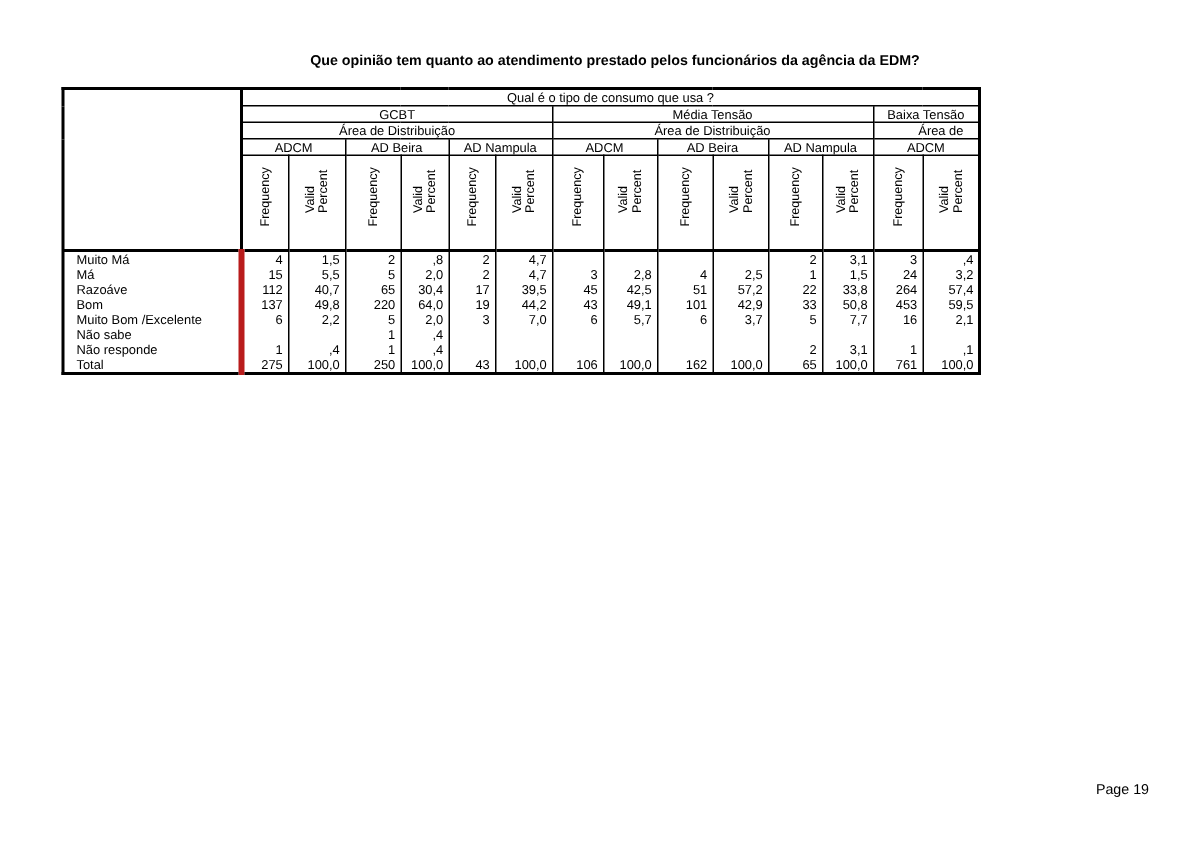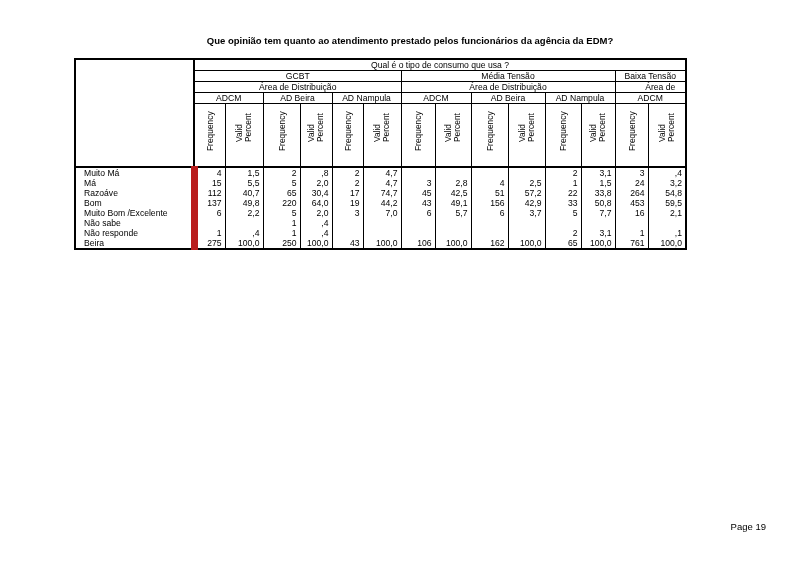--- a/index.html
+++ b/index.html
@@ -1,28 +1,28 @@
 <!DOCTYPE html>
 <html><head>
 <meta charset="utf-8">
 <style>
   html, body { margin:0; padding:0; }
   body { width:800px; height:565px; background:#ffffff; position:relative; overflow:hidden;
          font-family:"Liberation Sans", sans-serif; color:#000; }
   .title { position:absolute; left:0; top:35px; width:800px; text-align:center;
            font-size:9.5px; font-weight:bold; left:10px; }
   table.xt { position:absolute; left:41px; top:58px; border-collapse:collapse;
-             font-size:8.6px; border:2px solid #000; table-layout:fixed;margin-left:33px; }
+             font-size:8.6px; border:2px solid #000; table-layout:fixed; }
   table.xt td { padding:0 2px; height:10px; line-height:10px; white-space:nowrap; overflow:hidden; }
   .hc { text-align:center; border:1px solid #000; }
   .rot { height:62px !important; border:1px solid #000; position:relative; padding:0 !important; }
   .rot span { position:absolute; left:50%; bottom:6px; transform-origin:0 0;
               transform:rotate(-90deg) translate(0,-50%); white-space:pre; text-align:left;
               line-height:9px; font-size:8.4px; display:block; }
-  .lbl { padding-left:8px !important; border-right:7px solid #b91c1c; }
+  .lbl { padding-left:8px !important; border-right:4px solid #b91c1c; }
   .num { text-align:right; border-left:1px solid #000; padding-right:3px !important; }
   .corner { border-right:2px solid #000; border-bottom:2px solid #000; }
   tr.hlast td.rot { border-bottom:2px solid #000; }
   .page { position:absolute; right:34px; top:521px; font-size:9.5px; }
   .trunc { height:10px; overflow:hidden;padding-left:20px; }
 </style>
 </head>
 <body>
 
 <div class="title">Que opinião tem quanto ao atendimento prestado pelos funcionários da agência da EDM?</div>
@@ -158,41 +158,41 @@
         <td class="num">24</td>
         <td class="num">3,2</td>
       </tr>
       <tr>
         <td class="lbl">Razoáve</td>
         <td class="num">112</td>
         <td class="num">40,7</td>
         <td class="num">65</td>
         <td class="num">30,4</td>
         <td class="num">17</td>
-        <td class="num">74,7</td>
+        <td class="num">39,5</td>
         <td class="num">45</td>
         <td class="num">42,5</td>
         <td class="num">51</td>
         <td class="num">57,2</td>
         <td class="num">22</td>
         <td class="num">33,8</td>
         <td class="num">264</td>
-        <td class="num">54,8</td>
+        <td class="num">57,4</td>
       </tr>
       <tr>
         <td class="lbl">Bom</td>
         <td class="num">137</td>
         <td class="num">49,8</td>
         <td class="num">220</td>
         <td class="num">64,0</td>
         <td class="num">19</td>
         <td class="num">44,2</td>
         <td class="num">43</td>
         <td class="num">49,1</td>
-        <td class="num">156</td>
+        <td class="num">101</td>
         <td class="num">42,9</td>
         <td class="num">33</td>
         <td class="num">50,8</td>
         <td class="num">453</td>
         <td class="num">59,5</td>
       </tr>
       <tr>
         <td class="lbl">Muito Bom /Excelente</td>
         <td class="num">6</td>
         <td class="num">2,2</td>
@@ -237,21 +237,21 @@
         <td class="num"></td>
         <td class="num"></td>
         <td class="num"></td>
         <td class="num"></td>
         <td class="num">2</td>
         <td class="num">3,1</td>
         <td class="num">1</td>
         <td class="num">,1</td>
       </tr>
       <tr>
-        <td class="lbl">Beira</td>
+        <td class="lbl">Total</td>
         <td class="num">275</td>
         <td class="num">100,0</td>
         <td class="num">250</td>
         <td class="num">100,0</td>
         <td class="num">43</td>
         <td class="num">100,0</td>
         <td class="num">106</td>
         <td class="num">100,0</td>
         <td class="num">162</td>
         <td class="num">100,0</td>

